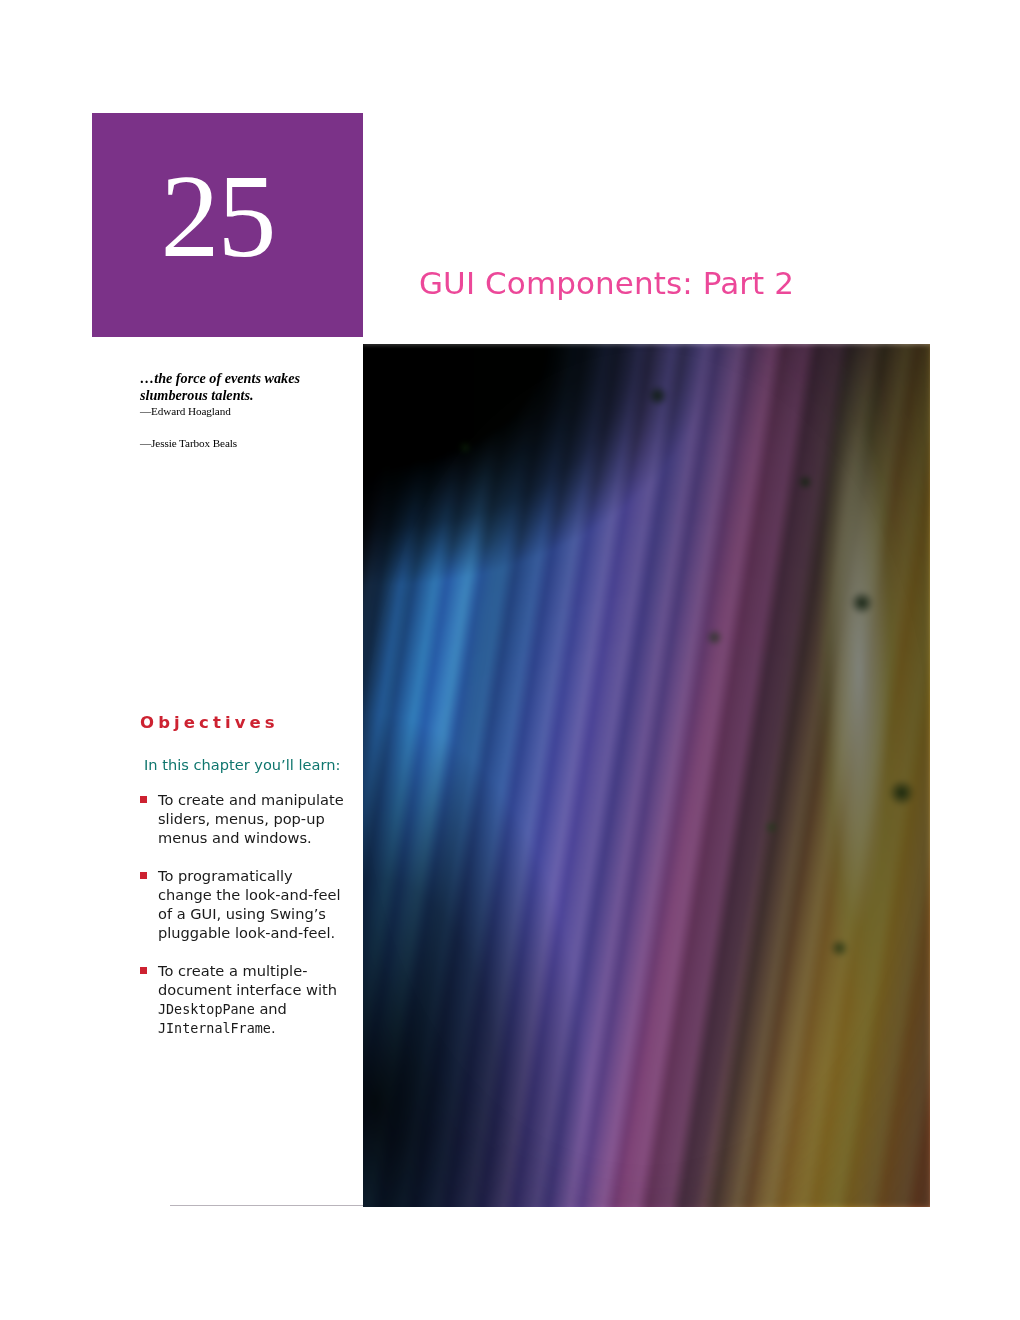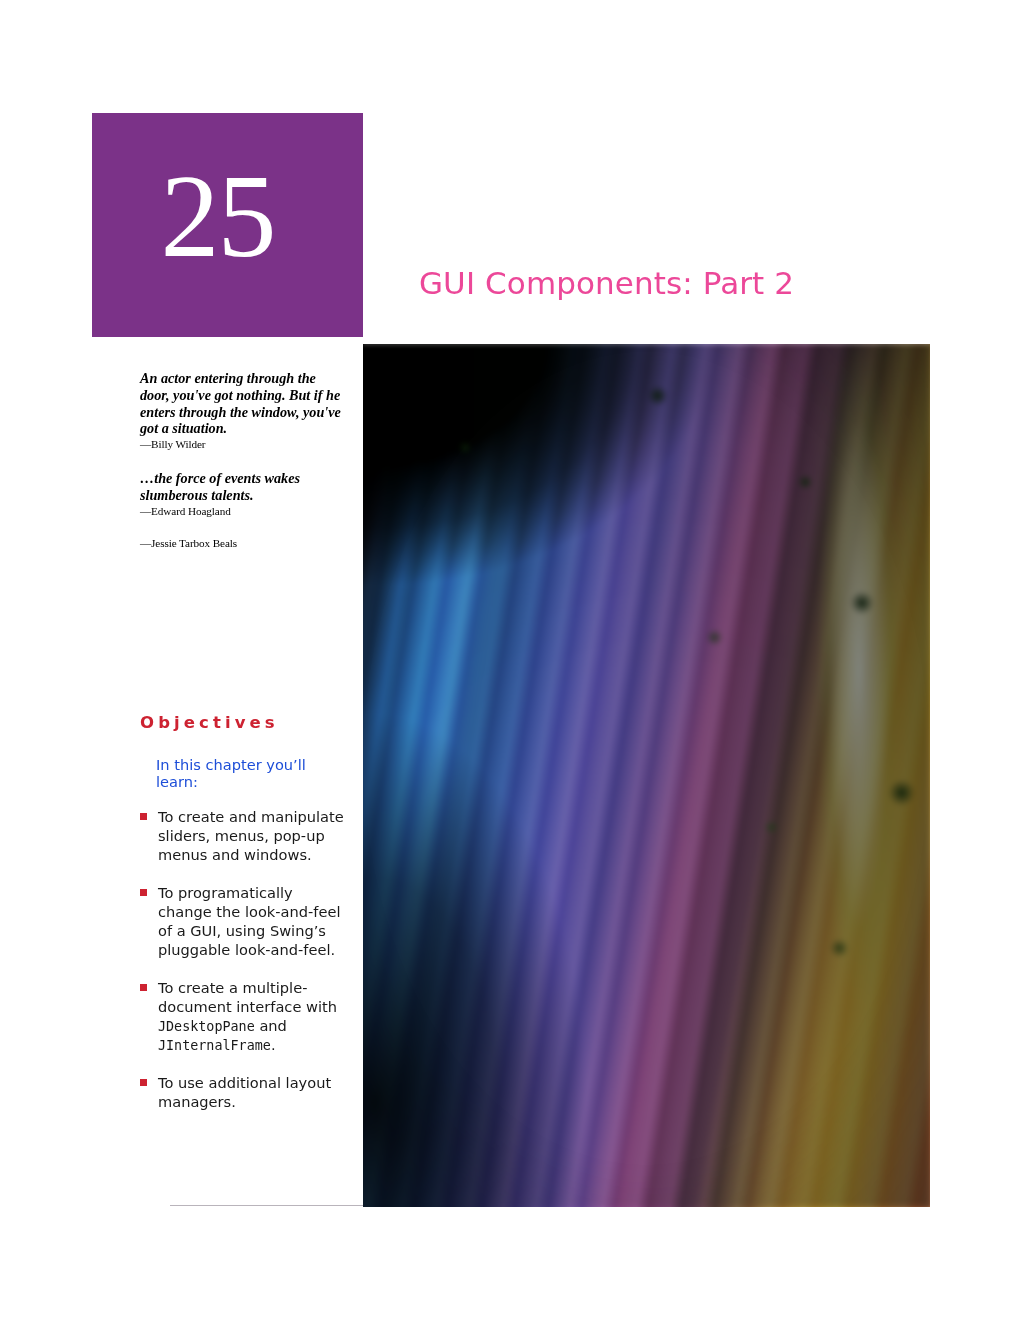--- a/index.html
+++ b/index.html
@@ -100,22 +100,22 @@
     color: #cd2231;
     font-family: "DejaVu Sans", sans-serif;
     font-size: 16.5px;
     font-weight: bold;
     letter-spacing: 4.1px;
     margin: 0 0 24px 0;
   }
   #objectives-intro {
     font-family: "DejaVu Sans", sans-serif;
     font-size: 14.6px;
-    color: #1d4ed8;
-    margin: 0 0 16px 16px;
+    color: #0f766e;
+    margin: 0 0 16px 4px;
     font-weight: 400;
   }
   .objective-item {
     display: flex;
     align-items: flex-start;
     margin-bottom: 16px;
   }
   .bullet-square {
     width: 7px;
     height: 7px;
@@ -354,24 +354,20 @@
 <body>
 
 <div id="chapter-badge">
   <div id="chapter-number">25</div>
 </div>
 
 <div id="chapter-title">GUI Components: Part 2</div>
 
 <div id="left-column">
 
-  <div class="quote-block">
-    <p class="quote-text">An actor entering through the door, you've got nothing. But if he enters through the window, you've got a situation.</p>
-    <p class="quote-attrib">—Billy Wilder</p>
-  </div>
 
   <div class="quote-block">
     <p class="quote-text">…the force of events wakes slumberous talents.</p>
     <p class="quote-attrib">—Edward Hoagland</p>
   </div>
 
   <div class="quote-block">
     <p class="quote-attrib">—Jessie Tarbox Beals</p>
   </div>
 
@@ -389,24 +385,20 @@
   <div class="objective-item">
     <span class="bullet-square"></span>
     <p class="objective-text"><span>To programatically change the look-and-feel of a GUI, using Swing’s pluggable look-and-feel.</span></p>
   </div>
 
   <div class="objective-item">
     <span class="bullet-square"></span>
     <p class="objective-text"><span>To create a multiple-document interface with </span><code>JDesktopPane</code><span> and </span><code>JInternalFrame</code><span>.</span></p>
   </div>
 
-  <div class="objective-item">
-    <span class="bullet-square"></span>
-    <p class="objective-text"><span>To use additional layout managers.</span></p>
-  </div>
 </div>
 
 <div id="footer-rule"></div>
 
 <div id="photo">
   <div class="layer sky"></div>
 
   <div class="layer rails">
     <div class="rail" style="left:0%;  top:6.0%;  width:34%;"></div>
     <div class="rail" style="left:2%;  top:8.2%;  width:30%;"></div>

